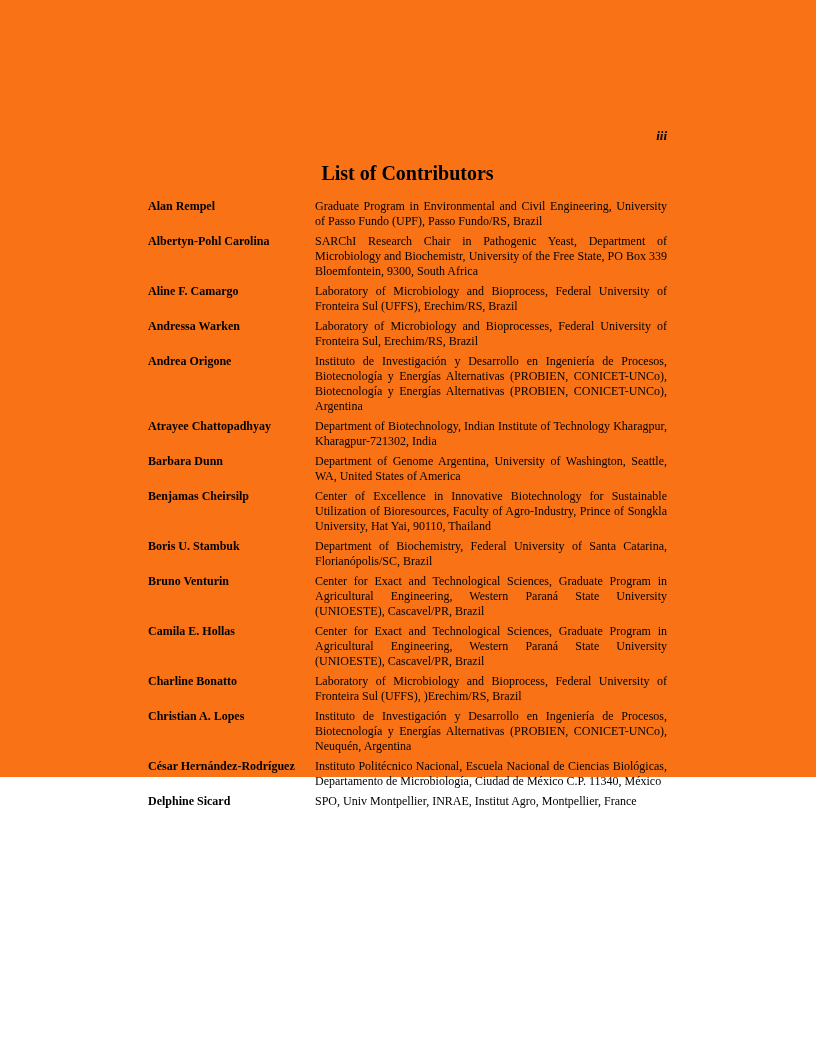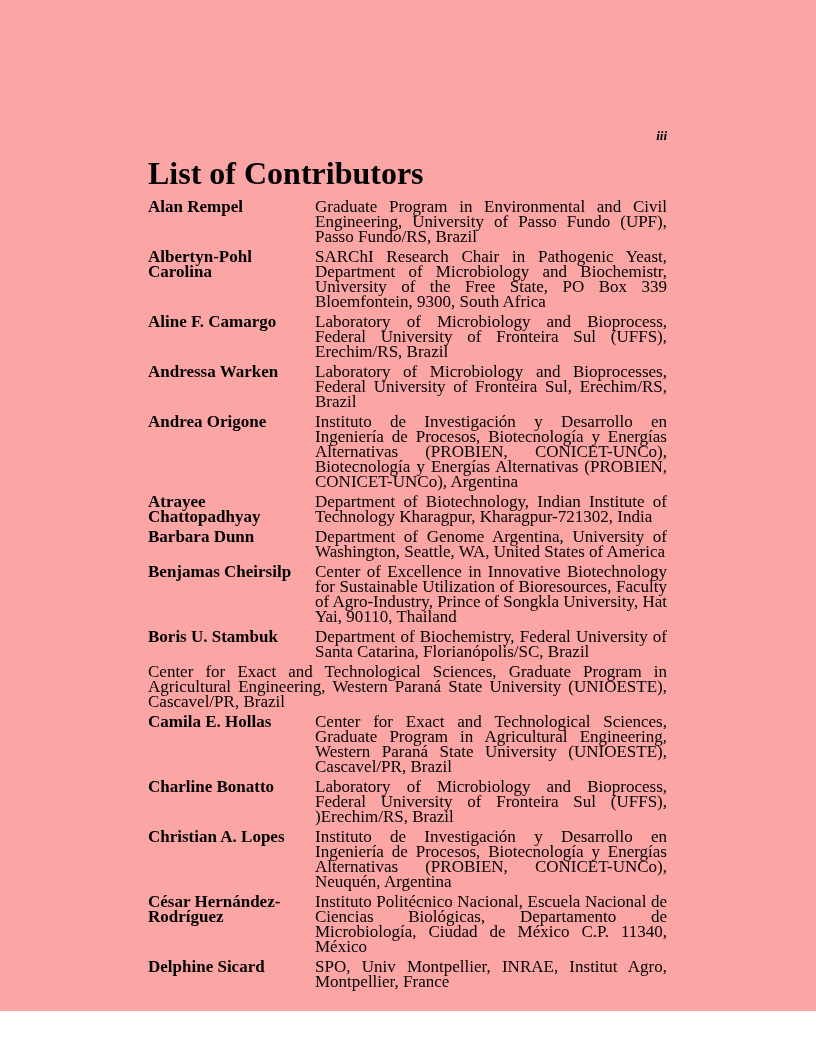--- a/index.html
+++ b/index.html
@@ -9,55 +9,56 @@
     height: 1056px;
     background: #ffffff;
     font-family: "Liberation Serif", "DejaVu Serif", serif;
     color: #000000;
     overflow: hidden;
   }
 
   .page {
     position: relative;
     width: 816px;
-    height: 1011px;
-    background: #fca5a5;
+    height: 777px;
+    background: #f97316;
   }
 
   .content {
     position: absolute;
     left: 148px;
     top: 0;
     width: 519px;
   }
 
   .page-number {
     margin-top: 128px;
     text-align: right;
     font-size: 13px;
     line-height: 15px;
     font-weight: bold;
     font-style: italic;
   }
 
   .title {
     margin-top: 14px;
-    font-size: 32px;
+    text-align: center;
+    font-size: 20px;
     line-height: 32px;
     font-weight: bold;
   }
 
   .entries {
     margin-top: 10px;
   }
 
   .entry {
     display: flex;
     margin-bottom: 5px;
-    font-size: 17px;
+    font-size: 12px;
     line-height: 15px;
   }
 
   .entry .name {
     flex: 0 0 167px;
     width: 167px;
     padding-right: 12px;
     font-weight: bold;
   }
 
@@ -114,20 +115,21 @@
     <div class="name">Benjamas Cheirsilp</div>
     <div class="affiliation">Center of Excellence in Innovative Biotechnology for Sustainable Utilization of Bioresources, Faculty of Agro-Industry, Prince of Songkla University, Hat Yai, 90110, Thailand</div>
   </div>
 
   <div class="entry">
     <div class="name">Boris U. Stambuk</div>
     <div class="affiliation">Department of Biochemistry, Federal University of Santa Catarina, Florianópolis/SC, Brazil</div>
   </div>
 
   <div class="entry">
+    <div class="name">Bruno Venturin</div>
     <div class="affiliation">Center for Exact and Technological Sciences, Graduate Program in Agricultural Engineering, Western Paraná State University (UNIOESTE), Cascavel/PR, Brazil</div>
   </div>
 
 
   <div class="entry">
     <div class="name">Camila E. Hollas</div>
     <div class="affiliation">Center for Exact and Technological Sciences, Graduate Program in Agricultural Engineering, Western Paraná State University (UNIOESTE), Cascavel/PR, Brazil</div>
   </div>
 
   <div class="entry">

